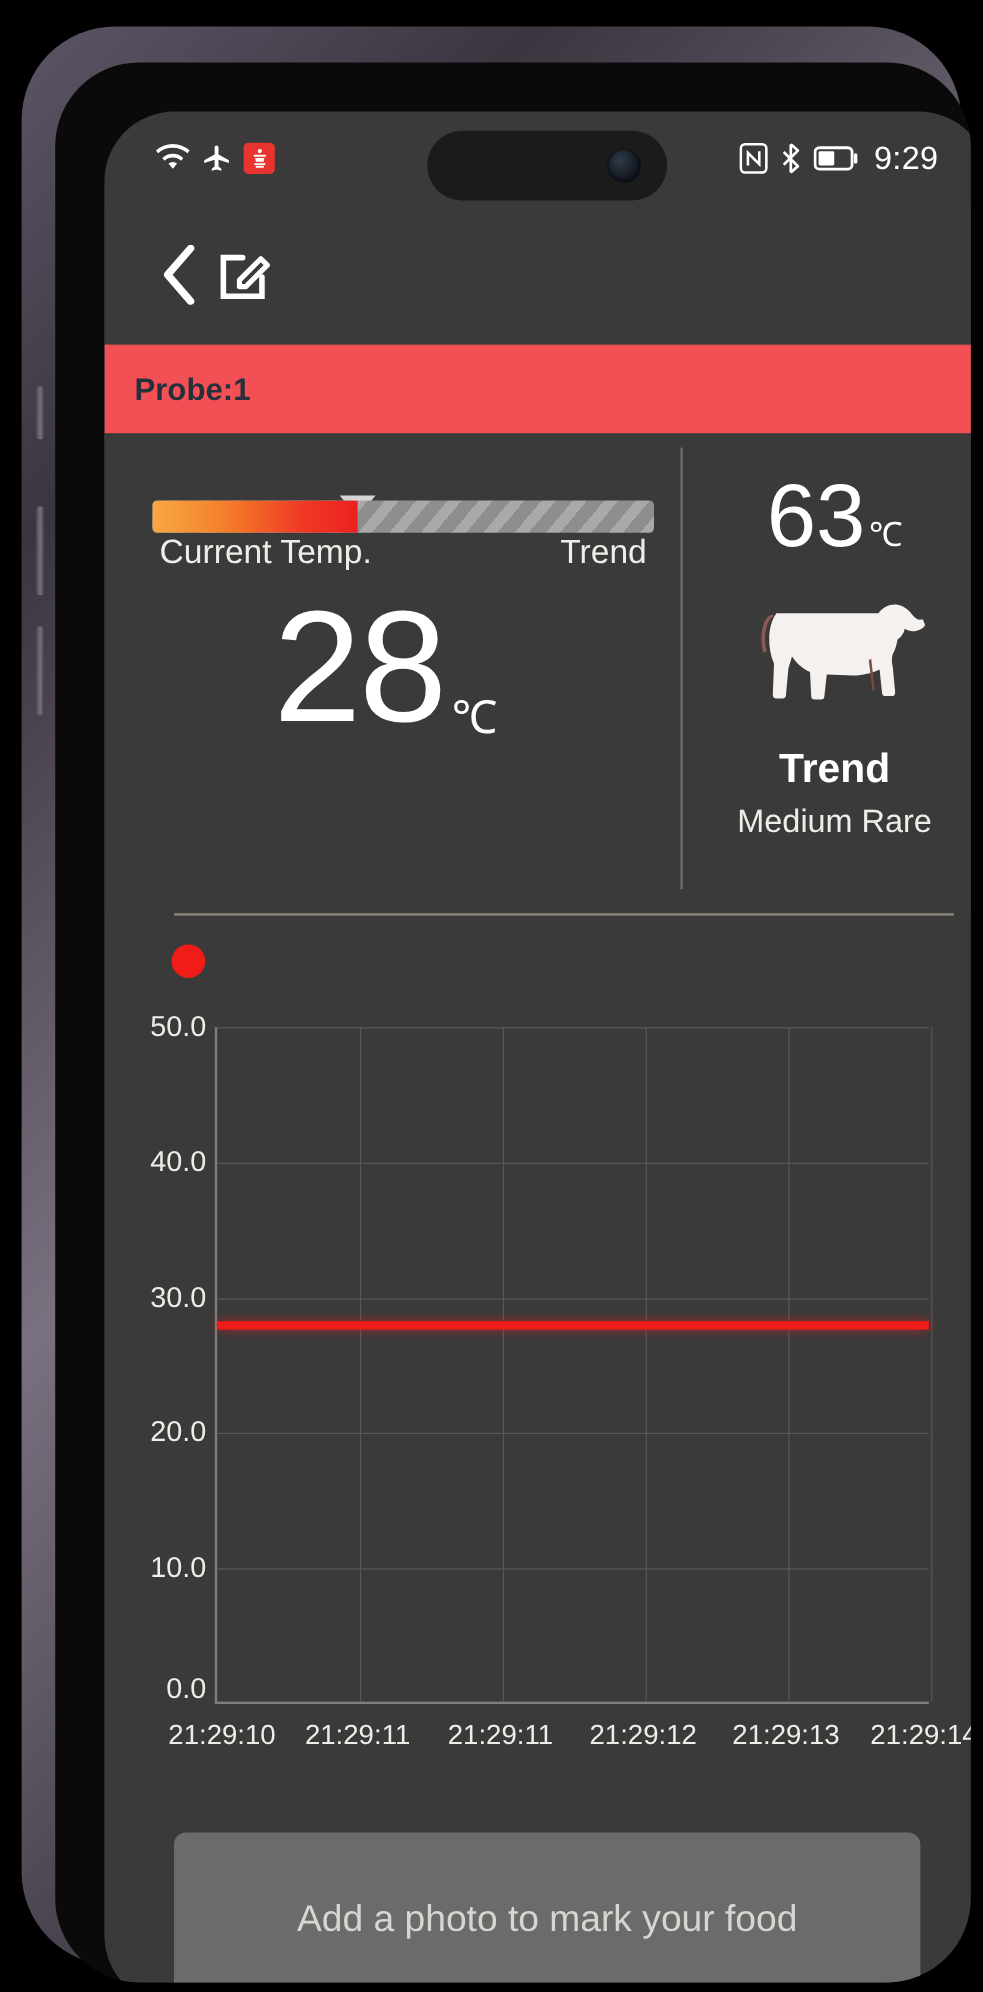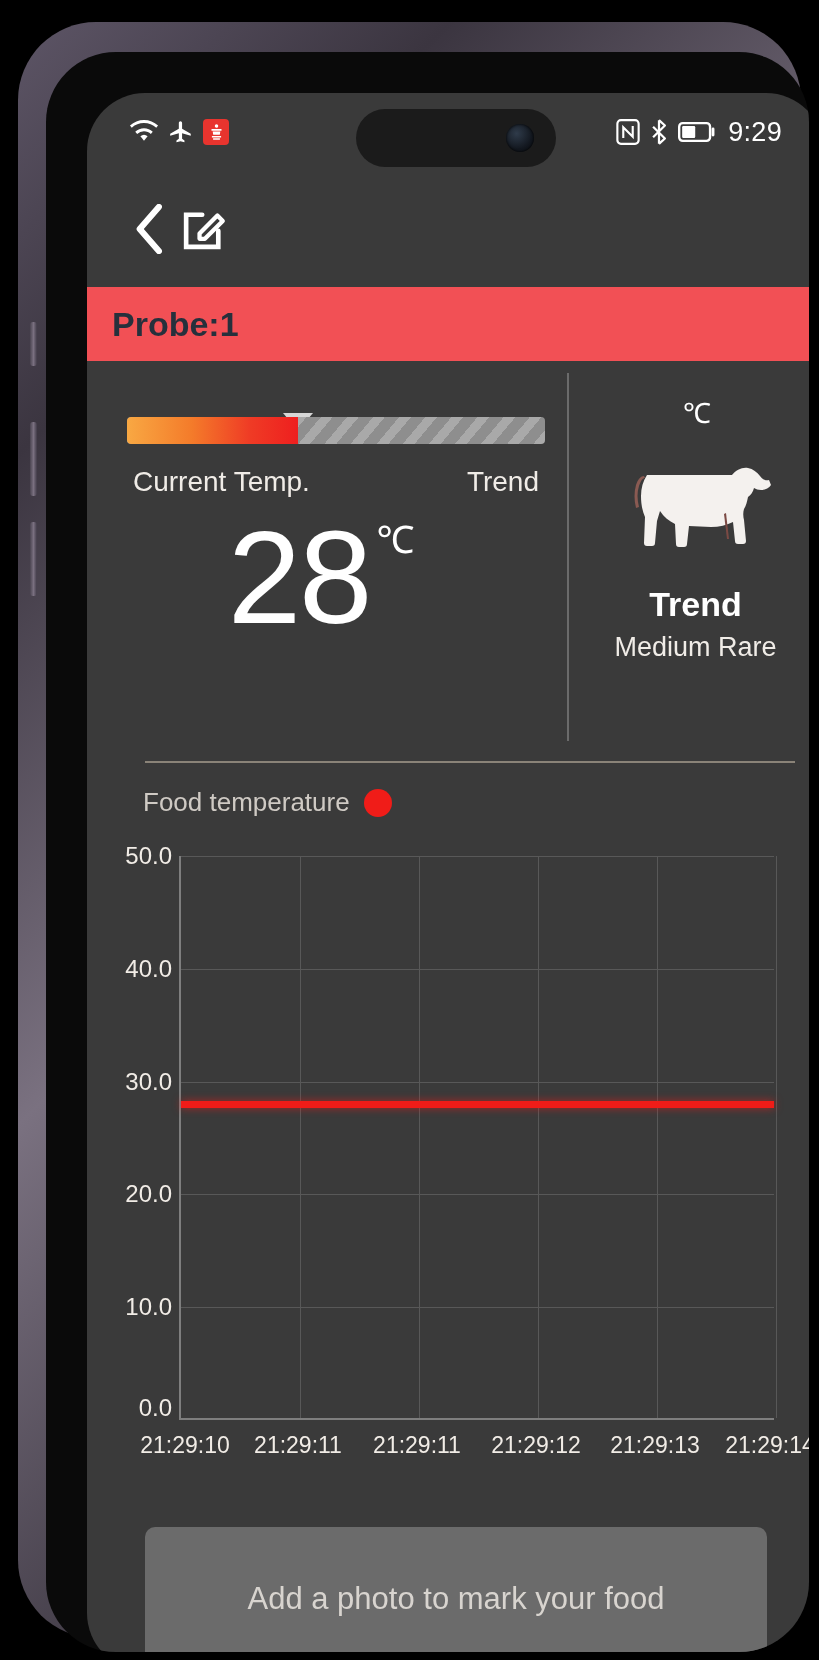--- a/index.html
+++ b/index.html
@@ -86,21 +86,21 @@
     flex: 1; text-align: center; color: #fff;
     font-size: 40px; font-weight: 700; letter-spacing: .2px;
   }
   .nav-edit { width: 54px; height: 54px; display: flex; align-items: center; justify-content: center; }
 
   
   .probe-banner {
     position: absolute; left: 0; top: 194px; width: 737px; height: 74px;
     background: #f25055; display: flex; align-items: center; padding-left: 25px; z-index: 4;
   }
-  .probe-label { color: #26303c; font-size: 34px; font-weight: 700; }
+  .probe-label { color: #26303c; font-size: 26px; font-weight: 700; }
 
   
   .info-card {
     position: absolute; left: 0; top: 268px; width: 737px; height: 400px;
     background: #3a3a3a; display: flex; z-index: 3;
   }
   .info-left { position: relative; width: 480px; padding: 30px 22px 0 40px; }
   .info-divider {
     position: absolute; left: 480px; top: 12px;
     width: 2px; height: 368px; background: #6b6b6b;
@@ -126,26 +126,26 @@
       -50deg, #a9a9a9 0 9px, #8e8e8e 9px 20px);
   }
   .prog-fill {
     position: absolute; left: 0; top: 0; bottom: 0; width: 41%;
     background: linear-gradient(90deg,#f8a843 0%, #f47b2a 38%, #ef3b25 72%, #ee1f1f 100%);
     border-radius: 4px 0 0 4px;
   }
 
   .label-row {
     display: flex; justify-content: space-between;
-    margin-top: 22px; padding: 0 6px;
+    padding: 0 6px;
   }
   .label-row span { color: #f0ece7; font-size: 28px; }
 
   .cur-temp {
-    display: flex; align-items: flex-start; justify-content: center;
+    display: flex; align-items: flex-end; justify-content: center;
     margin-top: 14px; margin-right: 30px;
   }
   .cur-temp .val { color: #fff; font-size: 132px; font-weight: 400; line-height: 1; letter-spacing: -2px; }
   .cur-temp .unit { color: #fff; font-size: 38px; margin-left: 6px; }
 
   .tt-label { color: #eae6e1; font-size: 29px; }
   .tt-value { display: flex; align-items: baseline; margin-top: 16px; }
   .tt-value .val { color: #fff; font-size: 74px; font-weight: 400; line-height: 1; }
   .tt-value .unit { color: #fff; font-size: 28px; margin-left: 3px; }
   .food-icon { margin-top: 26px; }
@@ -303,39 +303,39 @@
             <div class="cur-temp">
               <span class="val">28</span>
               <span class="unit">℃</span>
             </div>
           </div>
 
           <div class="info-divider"></div>
 
           <div class="info-right">
             <div class="tt-value">
+              <span class="val">63</span>
               <span class="unit">℃</span>
             </div>
             <div class="food-icon">
               <svg width="152" height="100" viewBox="0 0 152 100">
                 <path d="M112 18c4-5 10-8 16-7 5 1 9 4 12 8 3 4 6 5 9 4l2 5c-2 3-6 5-10 5-3 0-5-1-7-2-1 4-3 7-6 9-1 5-2 9-4 12-1 3-1 7 0 11l2 21c0 2-1 3-3 3h-5c-2 0-3-1-3-3l-2-19c-6 3-14 5-22 5l-22-1-2 18c0 2-1 3-3 3h-5c-2 0-3-1-3-3l-1-20c-6-3-11-7-15-13l-3 10-2 22c0 2-1 3-3 3h-5c-2 0-3-1-3-3l1-26c-3-7-4-14-4-21 0-8 2-15 6-21h88z" fill="#f4f1ee"></path>
                 <path d="M24 19c-3 0-6 3-8 9-2 7-2 15 0 23l3-1c-2-8-2-15 0-21 2-6 4-8 6-8z" fill="#8a5a52"></path>
                 <path d="M106 56l3 26h-2l-3-25z" fill="#7b4a44"></path>
               </svg>
             </div>
             <div class="food-name">Trend</div>
             <div class="food-done">Medium Rare</div>
           </div>
         </div>
 
         <div class="sep"></div>
 
         <div class="chart-head">
           <span class="legend">
-            <span class="legend-label">Food temperature</span>
             <span class="legend-dot"></span>
           </span>
         </div>
 
         <div class="chart-area">
           <div class="plot" id="plot">
               <div class="gridline-h" style="top: 451.2px;"></div>
               <div class="gridline-h" style="top: 338.4px;"></div>
               <div class="gridline-h" style="top: 225.6px;"></div>
               <div class="gridline-h" style="top: 112.8px;"></div>

